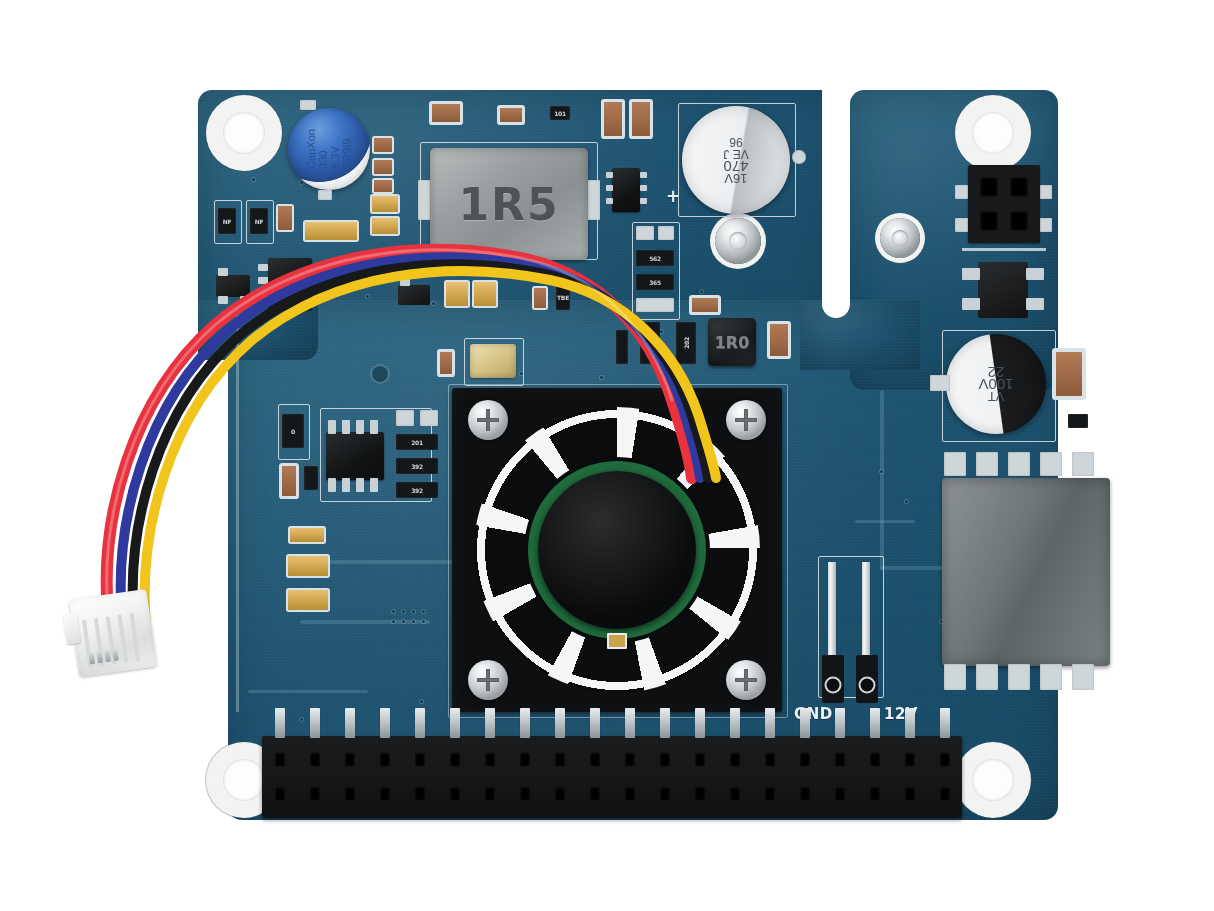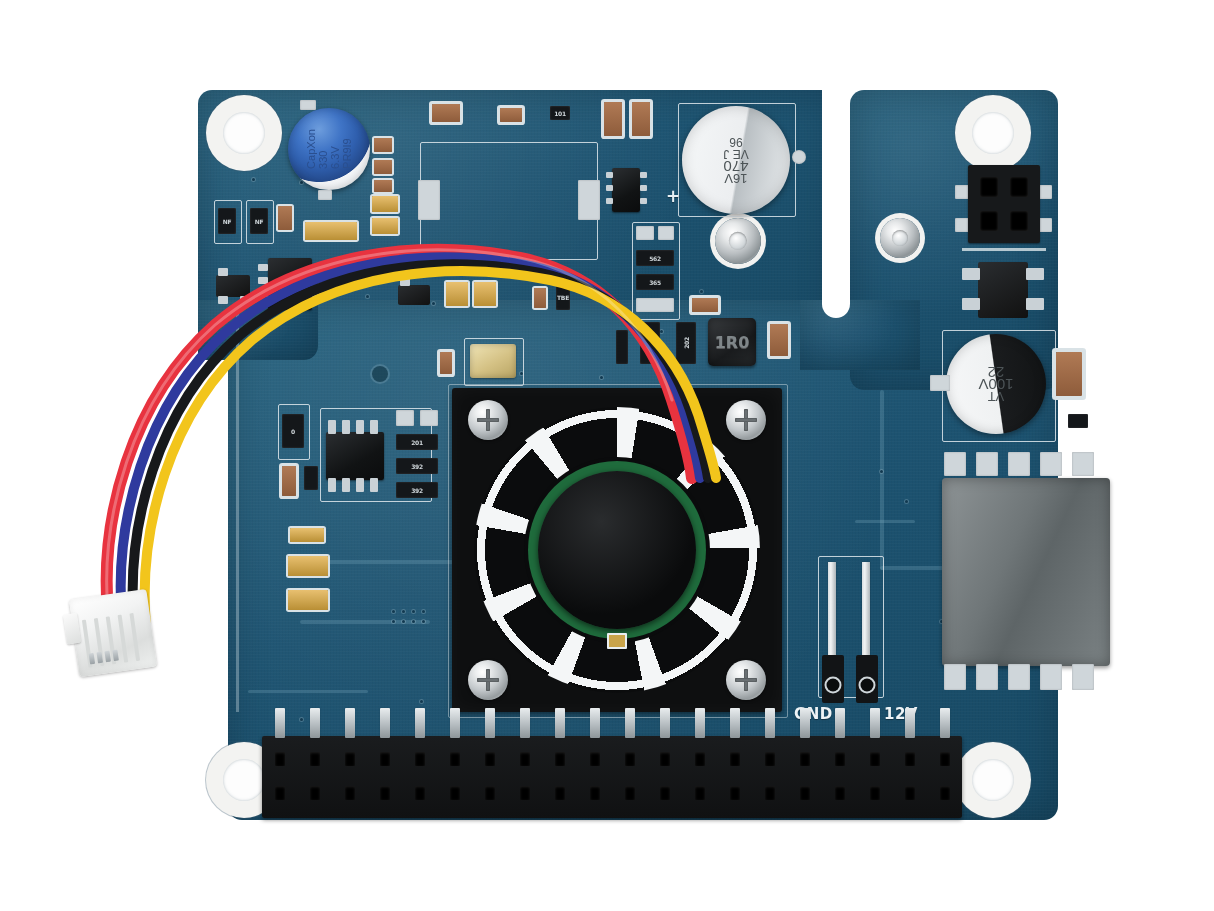--- a/index.html
+++ b/index.html
@@ -268,20 +268,23 @@
   <div class="cap-gold" style="left:446px;top:282px;width:22px;height:24px;"></div>
   <div class="cap-gold" style="left:474px;top:282px;width:22px;height:24px;"></div>
   <div class="cap-brown" style="left:534px;top:288px;width:12px;height:20px;"></div>
   <div class="res" style="left:556px;top:284px;width:14px;height:26px;">
       <b>TBE</b>
     </div>
 
   <div class="silk" style="left:420px;top:142px;width:176px;height:116px;"></div>
   <div class="pad" style="left:418px;top:180px;width:22px;height:40px;"></div>
   <div class="pad" style="left:578px;top:180px;width:22px;height:40px;"></div>
+  <div class="inductor" style="left:430px;top:148px;width:158px;height:112px;">
+    <span>1R5</span>
+  </div>
 
   <div class="cap-brown" style="left:432px;top:104px;width:28px;height:18px;box-shadow:0 0 0 3px #d9e2e6;"></div>
   <div class="cap-brown" style="left:500px;top:108px;width:22px;height:14px;box-shadow:0 0 0 3px #d9e2e6;"></div>
   <div class="res" style="left:550px;top:106px;width:20px;height:14px;">
       <b>101</b>
     </div>
   <div class="cap-brown" style="left:604px;top:102px;width:18px;height:34px;box-shadow:0 0 0 3px #d9e2e6;"></div>
   <div class="cap-brown" style="left:632px;top:102px;width:18px;height:34px;box-shadow:0 0 0 3px #d9e2e6;"></div>
 
   <div class="ic" style="left:612px;top:168px;width:28px;height:44px;"></div>

